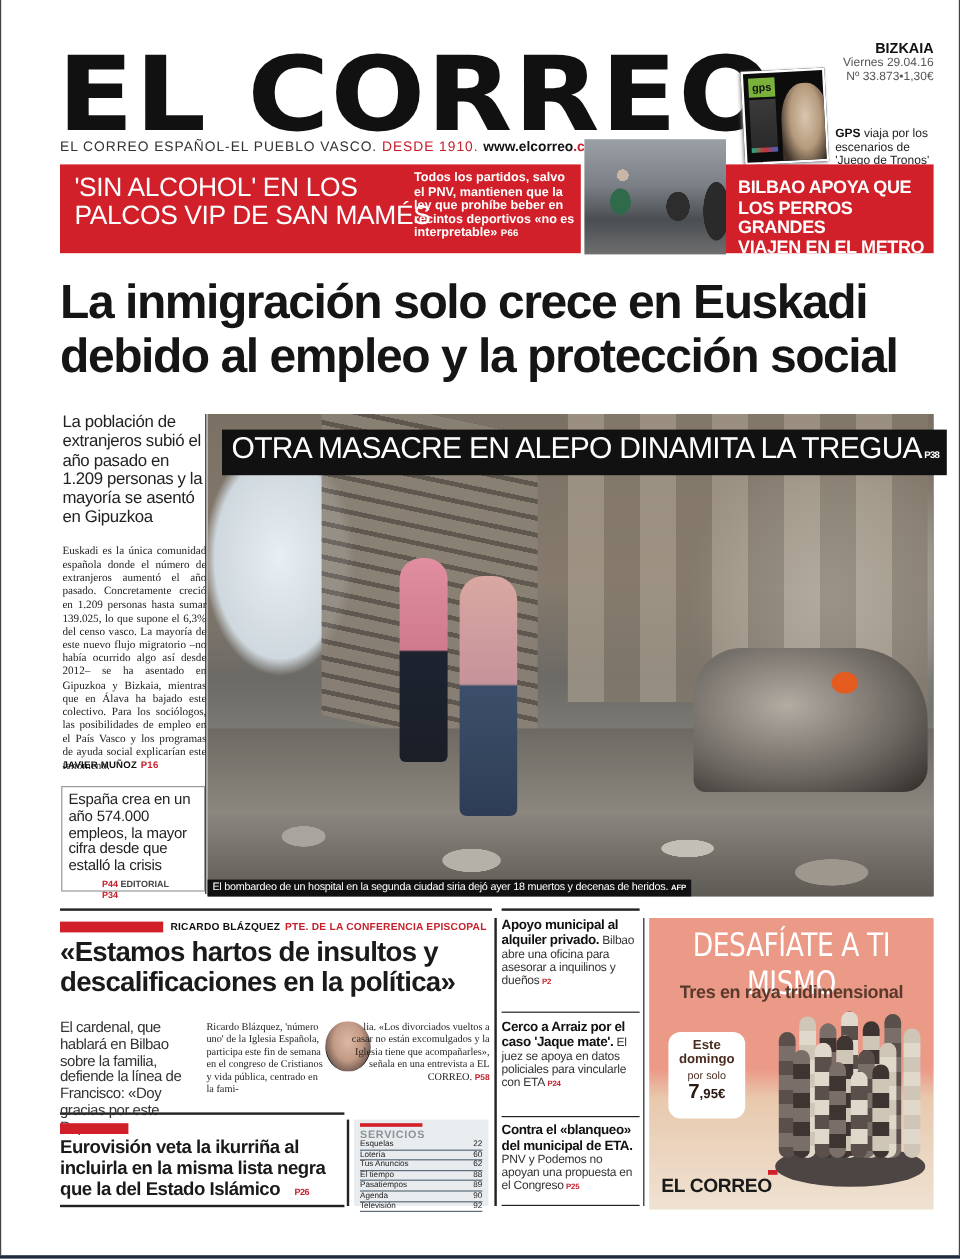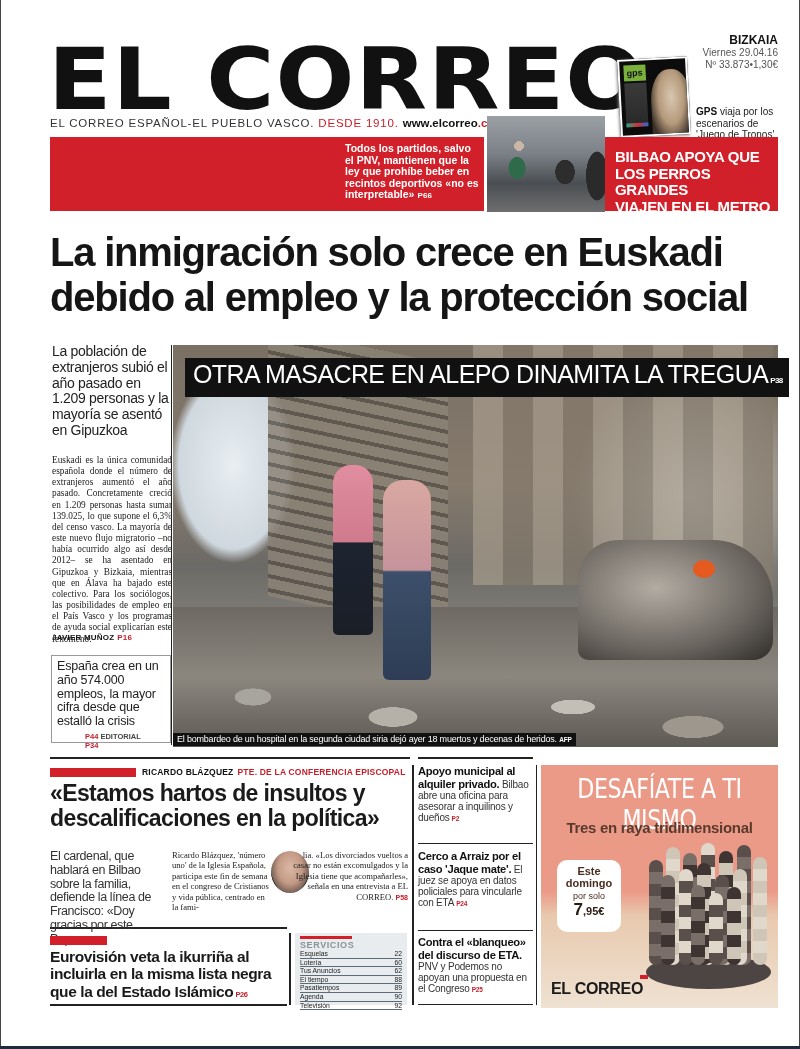--- a/index.html
+++ b/index.html
@@ -87,21 +87,21 @@
   .interview-kicker .role { color: #c5202b; margin-left: 4px; }
   .interview-head { position: absolute; left: 50px; top: 781px; width: 360px; font-size: 23px; line-height: 1.1; font-weight: bold; letter-spacing: -0.6px; color: #1a1a1a; }
   .interview-sub { position: absolute; left: 50px; top: 850px; width: 112px; font-size: 12.5px; line-height: 1.1; color: #333; letter-spacing: -0.4px; }
   .interview-body { position: absolute; top: 850px; font-family: "Liberation Serif", serif; font-size: 8.6px; line-height: 1.22; color: #222; }
   .ib-left { left: 172px; width: 100px; }
   .ib-right { left: 290px; width: 118px; text-align: right; }
   .ib-right .pg { color: #c5202b; font-family: "Liberation Sans", sans-serif; font-weight: bold; font-size: 7px; }
   .portrait { position: absolute; left: 270px; top: 850px; width: 40px; height: 44px; border-radius: 50%; background: radial-gradient(ellipse at 50% 40%, #dcb8a4 0%, #c39a86 45%, #7b6358 70%, #1e1e1e 72%); border: 1px solid #fff; }
 
   .euro-head { position: absolute; left: 50px; top: 948px; width: 240px; font-size: 15.5px; line-height: 1.12; font-weight: bold; letter-spacing: -0.4px; color: #1a1a1a; }
-  .euro-head .pg { color: #c5202b; font-size: 7.5px; font-weight: bold; margin-left: 2px; }
+  .euro-head .pg { color: #c5202b; font-size: 7.5px; font-weight: bold; margin-left: 12px; }
 
   .servicios { position: absolute; left: 295px; top: 933px; width: 112px; height: 72px; background: #e8ecee; padding: 3px 5px 0 5px; }
   .servicios .bar { width: 52px; height: 3px; background: #d1202a; margin-bottom: 1px; }
   .servicios .title { font-size: 9px; font-weight: bold; color: #8a9396; letter-spacing: 0.6px; line-height: 10px; }
   .servicios .row { display: flex; justify-content: space-between; font-size: 6.8px; line-height: 7.6px; color: #222; border-bottom: 1px solid #5b6b7a; }
 
   .brief { position: absolute; left: 418px; width: 115px; font-size: 10px; line-height: 1.12; color: #333; letter-spacing: -0.2px; }
   .brief .h { font-weight: bold; color: #111; font-size: 11.2px; letter-spacing: -0.3px; }
   .brief .pg { color: #c5202b; font-size: 6.5px; font-weight: bold; margin-left: 2px; }
 
@@ -143,20 +143,24 @@
   <div class="gps-col"></div>
   <div class="gps-stripe"></div>
   <div class="face"></div>
 </div>
 <div class="gps-text">
   <b>GPS</b>
   <span>viaja por los escenarios de 'Juego de Tronos'</span>
 </div>
 
 <div class="red-banner banner-left">
+  <div class="big cond">
+    <div>'SIN ALCOHOL' EN LOS</div>
+    <div>PALCOS VIP DE SAN MAMÉS</div>
+  </div>
   <div class="sub">
     <span>Todos los partidos, salvo el PNV, mantienen que la ley que prohíbe beber en recintos deportivos «no es interpretable»</span>
     <span class="pref">P66</span>
   </div>
 </div>
 
 <div class="metro-photo"></div>
 
 <div class="red-banner banner-right">
   <div class="big">
@@ -270,21 +274,21 @@
 
 <div class="brief" style="top:765px;">
   <span class="h">Apoyo municipal al alquiler privado.</span>
   <span>Bilbao abre una oficina para asesorar a inquilinos y dueños</span><span class="pg">P2</span>
 </div>
 <div class="brief" style="top:850px;">
   <span class="h">Cerco a Arraiz por el caso 'Jaque mate'.</span>
   <span>El juez se apoya en datos policiales para vincularle con ETA</span><span class="pg">P24</span>
 </div>
 <div class="brief" style="top:936px;">
-  <span class="h">Contra el «blanqueo» del discurso de ETA.</span>
+  <span class="h">Contra el «blanqueo» del municipal de ETA.</span>
   <span>PNV y Podemos no apoyan una propuesta en el Congreso</span><span class="pg">P25</span>
 </div>
 
 <div class="ad">
   <div class="ad-title">DESAFÍATE A TI MISMO</div>
   <div class="ad-sub">Tres en raya tridimensional</div>
   <div class="board"></div>
   <div id="pegs">
       <div class="peg" style="left: 108px; top: 95px; height: 105px; background: repeating-linear-gradient(rgb(90, 79, 75) 0px, rgb(90, 79, 75) 12px, rgb(122, 110, 104) 12px, rgb(122, 110, 104) 24px);"></div>
       <div class="peg" style="left: 125px; top: 82px; height: 118px; background: repeating-linear-gradient(rgb(207, 198, 184) 0px, rgb(207, 198, 184) 12px, rgb(224, 216, 203) 12px, rgb(224, 216, 203) 24px);"></div>

